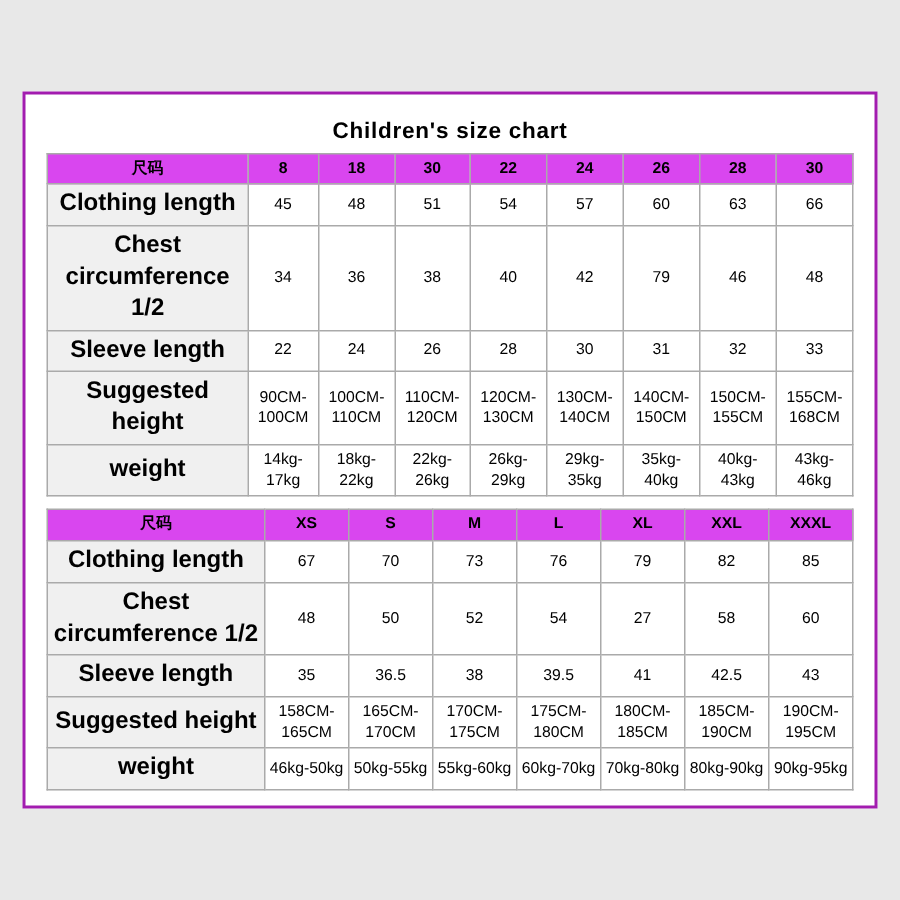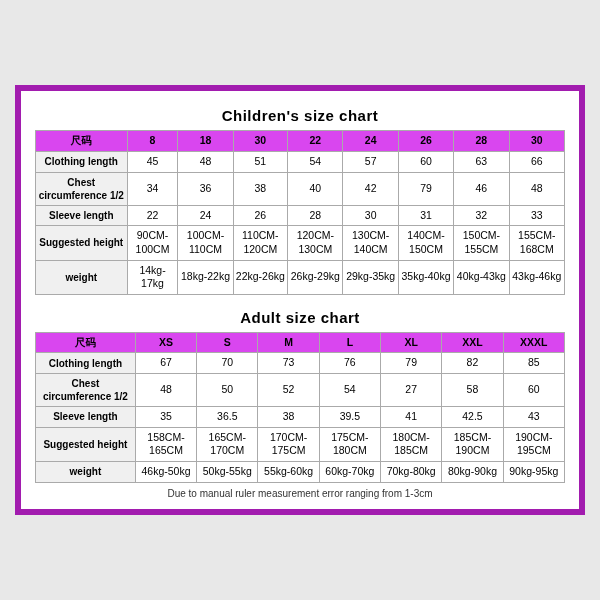--- a/index.html
+++ b/index.html
@@ -7,21 +7,21 @@
       background: #e8e8e8;
       display: flex;
       justify-content: center;
       align-items: center;
       width: 600px;
       height: 600px;
       font-family: Arial, sans-serif;
     }
     .chart-container {
       background: #fff;
-      border: 6px solid #a21caf;
+      border: 2px solid #a21caf;
       padding: 10px 14px;
       width: 570px;
     }
     .section-title {
       text-align: center;
       font-size: 15px;
       font-weight: bold;
       margin: 6px 0 6px 0;
       letter-spacing: 0.5px;
     }
@@ -38,21 +38,21 @@
       line-height: 1.3;
     }
     th {
       background: #d946ef;
       font-weight: bold;
     }
     .row-header {
       font-weight: bold;
       background: #f0f0f0;
       text-align: center;
-      font-size: 10px;
+      font-size: 16px;
     }
     .disclaimer {
       text-align: center;
       font-size: 10px;
       margin-top: 5px;
       color: #333;
     }
     .spacer { height: 8px; }
   </style>
 </head>
@@ -129,21 +129,20 @@
           <td>29kg-35kg</td>
           <td>35kg-40kg</td>
           <td>40kg-43kg</td>
           <td>43kg-46kg</td>
         </tr>
       </tbody>
   </table>
 
   <div class="spacer"></div>
 
-  <div class="section-title">Adult size chart</div>
   <table>
     <thead>
       <tr id="adult-header-row">
           <th>尺码</th>
           <th>XS</th>
           <th>S</th>
           <th>M</th>
           <th>L</th>
           <th>XL</th>
           <th>XXL</th>
@@ -197,14 +196,13 @@
           <td>50kg-55kg</td>
           <td>55kg-60kg</td>
           <td>60kg-70kg</td>
           <td>70kg-80kg</td>
           <td>80kg-90kg</td>
           <td>90kg-95kg</td>
         </tr>
       </tbody>
   </table>
 
-  <div class="disclaimer">Due to manual ruler measurement error ranging from 1-3cm</div>
 </div>
 
 </body></html>

